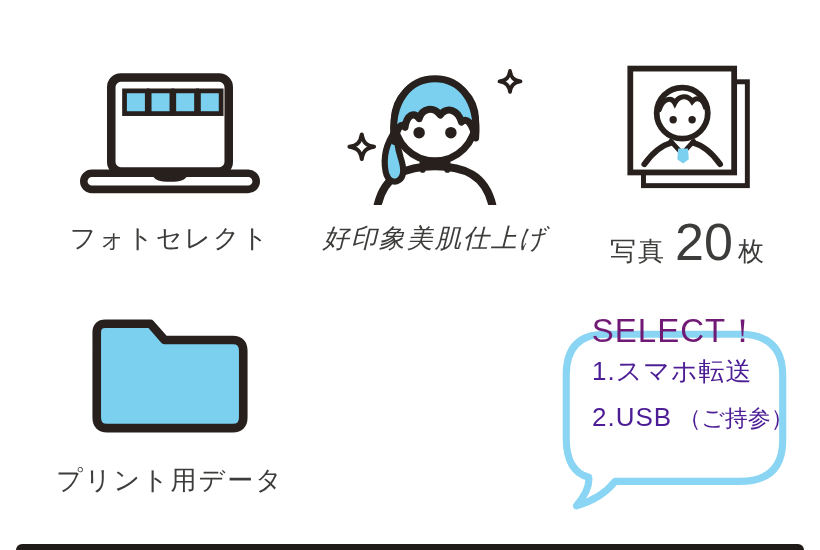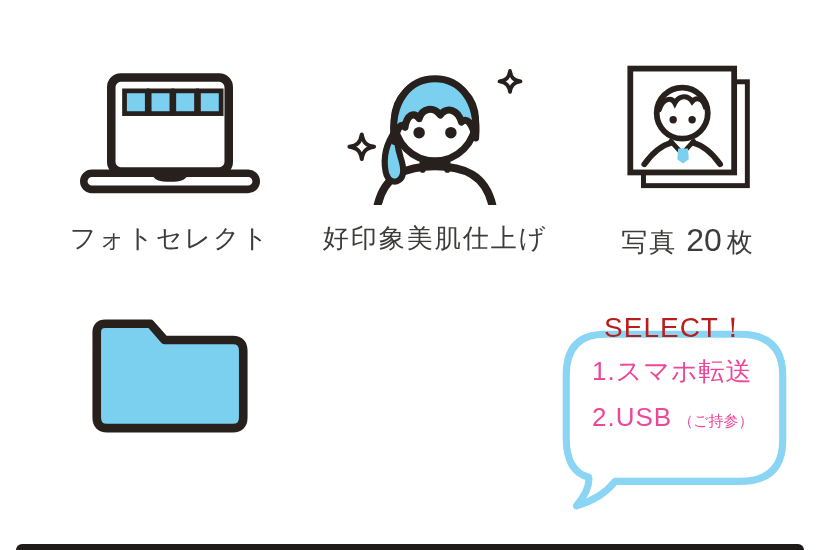--- a/index.html
+++ b/index.html
@@ -4,36 +4,36 @@
 <style>
   html,body{margin:0;padding:0;background:#fff;}
   body{width:820px;height:550px;font-family:"Liberation Sans","DejaVu Sans",sans-serif;}
   .card{position:relative;width:820px;height:550px;background:#fff;border-radius:10px;overflow:hidden;}
   .cell{position:absolute;display:flex;flex-direction:column;align-items:center;}
   .label{font-size:26px;color:#3c3c3a;letter-spacing:2px;white-space:nowrap;line-height:1;}
   
   .cell-photoselect{left:60px;top:70px;width:220px;}
   .cell-photoselect .label{margin-top:28px;}
   .cell-skin{left:323px;top:55px;width:224px;}
-  .cell-skin .label{margin-top:20px;}
+  .cell-skin .label{margin-top:20px;font-style:italic;}
   .cell-photos{left:578px;top:62px;width:220px;}
-  .cell-photos .label{margin-top:26px;display:flex;align-items:baseline;}
-  .cell-photos .count{font-size:32px;letter-spacing:0;margin:0 5px 0 9px;}
+  .cell-photos .label{margin-top:18px;display:flex;align-items:baseline;}
+  .cell-photos .count{font-size:52px;letter-spacing:0;margin:0 5px 0 9px;}
   
   .cell-folder{left:60px;top:315px;width:220px;}
   .cell-folder .label{margin-top:32px;}
   .cell-phone{left:320px;top:296px;width:220px;}
   .cell-phone .label{margin-top:23px;}
   
   .bubble-wrap{position:absolute;left:556px;top:312px;width:240px;height:210px;}
   .bubble-svg{position:absolute;left:0;top:8px;}
-  .bubble-title{position:absolute;left:0;top:2px;width:240px;text-align:center;font-size:28px;color:#b91c1c;letter-spacing:1px;line-height:1;}
+  .bubble-title{position:absolute;left:0;top:2px;width:240px;text-align:center;font-size:33px;color:#701a75;letter-spacing:1px;line-height:1;}
   .bubble-text{position:absolute;left:36px;top:36px;}
-  .opt{font-size:26px;color:#ec4899;line-height:46px;letter-spacing:1px;white-space:nowrap;}
-  .opt .note{font-size:15px;letter-spacing:0;margin-left:6px;}
+  .opt{font-size:26px;color:#4c1d95;line-height:46px;letter-spacing:1px;white-space:nowrap;}
+  .opt .note{font-size:23px;letter-spacing:0;margin-left:6px;}
   .bottom-bar{position:absolute;left:16px;top:544px;width:788px;height:12px;background:#1f1b19;border-radius:6px;}
 </style>
 </head>
 <body>
 
 <div class="card">
 
   <div class="cell cell-photoselect">
     <svg width="180" height="127" viewBox="0 0 190 130">
       <rect x="33" y="6" width="124" height="99" rx="10" fill="#fff" stroke="#27201d" stroke-width="9"></rect>
@@ -80,20 +80,21 @@
         <span>写真</span>
         <span class="count">20</span>
         <span>枚</span>
       </div>
   </div>
 
   <div class="cell cell-folder">
     <svg width="158" height="120" viewBox="0 0 165 125">
       <path d="M 15 9 H 62 L 77 26 H 148 Q 159 26 159 37 V 107 Q 159 118 148 118 H 17 Q 6 118 6 107 V 18 Q 6 9 15 9 Z" fill="#7bd0f0" stroke="#27201d" stroke-width="9" stroke-linejoin="round"></path>
     </svg>
+    <div class="label">プリント用データ</div>
   </div>
 
 
   <div class="bubble-wrap">
     <svg class="bubble-svg" width="240" height="194" viewBox="0 0 235 190">
       <path d="M 48 14 H 180 Q 222 14 222 54 V 118 Q 222 158 180 158 H 58 C 50 168 38 177 20 182 C 30 170 33 162 32 154 Q 10 148 10 116 V 54 Q 10 14 48 14 Z" fill="#fff" stroke="#8ad5f3" stroke-width="7" stroke-linejoin="round"></path>
     </svg>
     <div class="bubble-title">SELECT！</div>
     <div class="bubble-text">
       <div class="opt"><span>1.スマホ転送</span></div>

